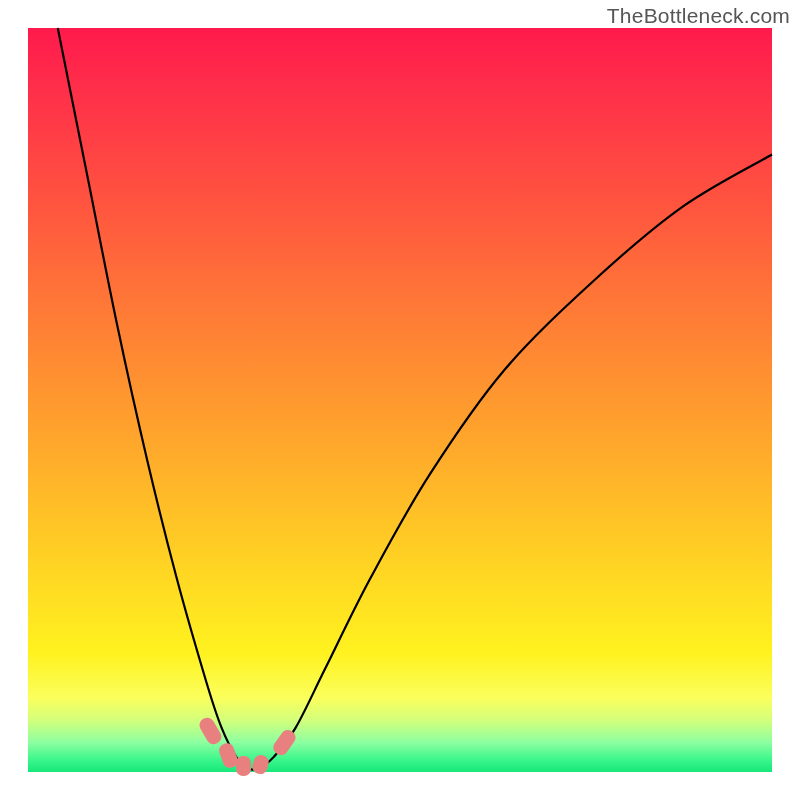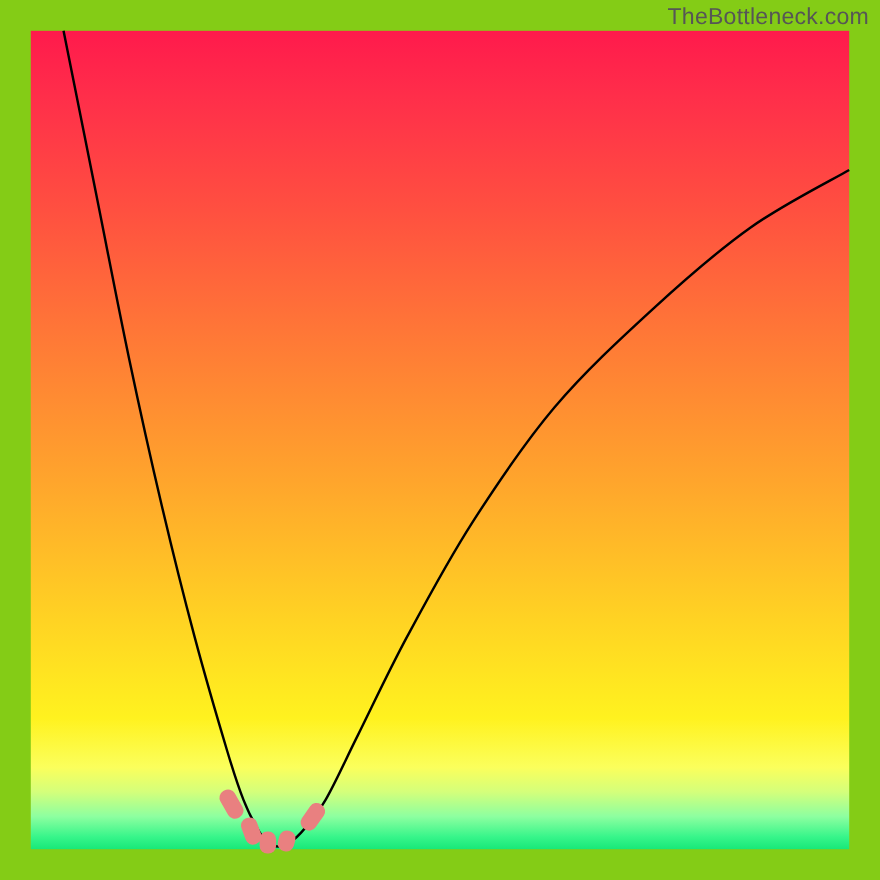--- a/index.html
+++ b/index.html
@@ -1,21 +1,21 @@
 <!DOCTYPE html>
 <html><head>
 <meta charset="utf-8">
 <style>
   * { margin: 0; padding: 0; box-sizing: border-box; }
   html, body { width: 800px; height: 800px; overflow: hidden; background: #000; }
   .frame {
     position: relative;
     width: 800px;
     height: 800px;
-    background: #84cc16;
+    background: #ffffff;
   }
   .attribution {
     position: absolute;
     top: 4px;
     right: 10px;
     font-family: Arial, Helvetica, sans-serif;
     font-size: 21px;
     color: #565656;
     letter-spacing: 0.2px;
   }

